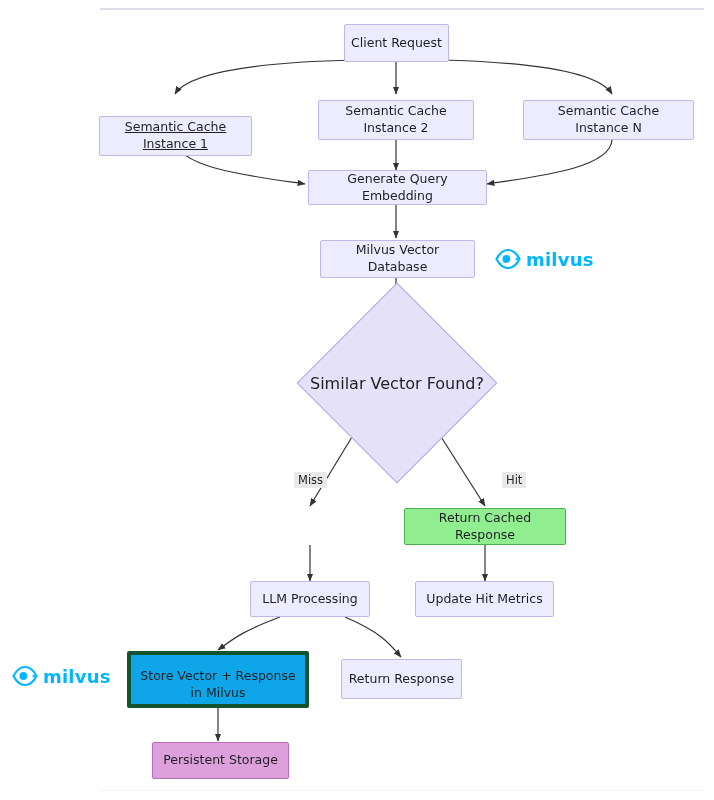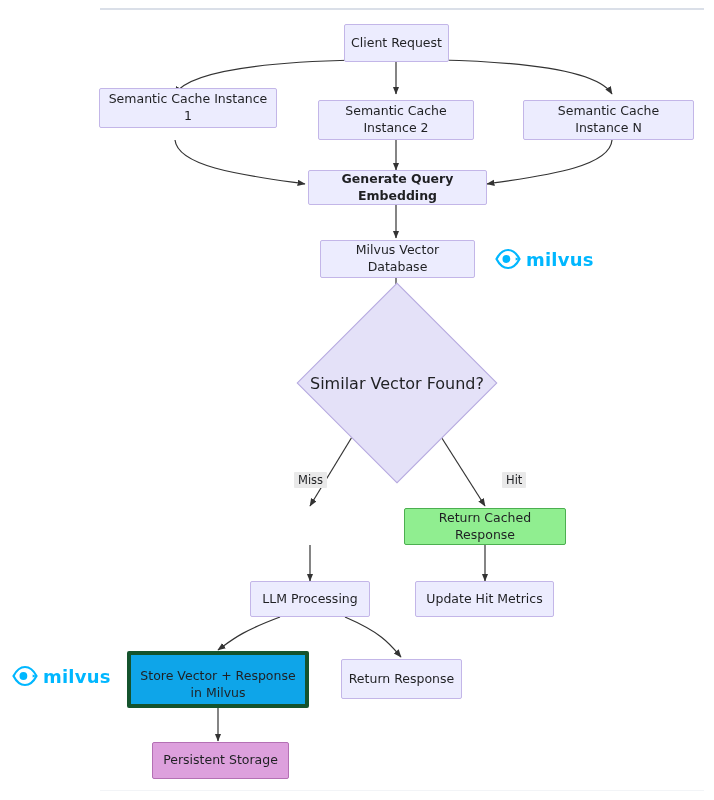--- a/index.html
+++ b/index.html
@@ -152,33 +152,33 @@
       <path d="M345,617 C382,633 390,644 401,657"></path>
 
       <path d="M218,708 L218,741"></path>
     </g>
   </svg>
 
   <div class="node process" style="left:344px; top:24px; width:105px; height:38px;">
     <span>Client Request</span>
   </div>
 
-  <div class="node process" style="left:99px; top:88px; width:178px; height:40px;">
+  <div class="node process" style="left:99px; top:116px; width:153px; height:40px;text-decoration:underline;">
     <span>Semantic Cache Instance 1</span>
   </div>
 
   <div class="node process" style="left:318px; top:100px; width:156px; height:40px;">
     <span>Semantic Cache Instance 2</span>
   </div>
 
   <div class="node process" style="left:523px; top:100px; width:171px; height:40px;">
     <span>Semantic Cache Instance N</span>
   </div>
 
-  <div class="node process" style="left:308px; top:170px; width:179px; height:35px;font-weight:bold;">
+  <div class="node process" style="left:308px; top:170px; width:179px; height:35px;">
     <span>Generate Query Embedding</span>
   </div>
 
   <div class="node process" style="left:320px; top:240px; width:155px; height:38px;">
     <span>Milvus Vector Database</span>
   </div>
 
   <div class="diamond-wrap" style="left:326px; top:312px; width:142px; height:142px;">
     <div class="diamond-shape"></div>
     <span class="diamond-label">Similar Vector Found?</span>

